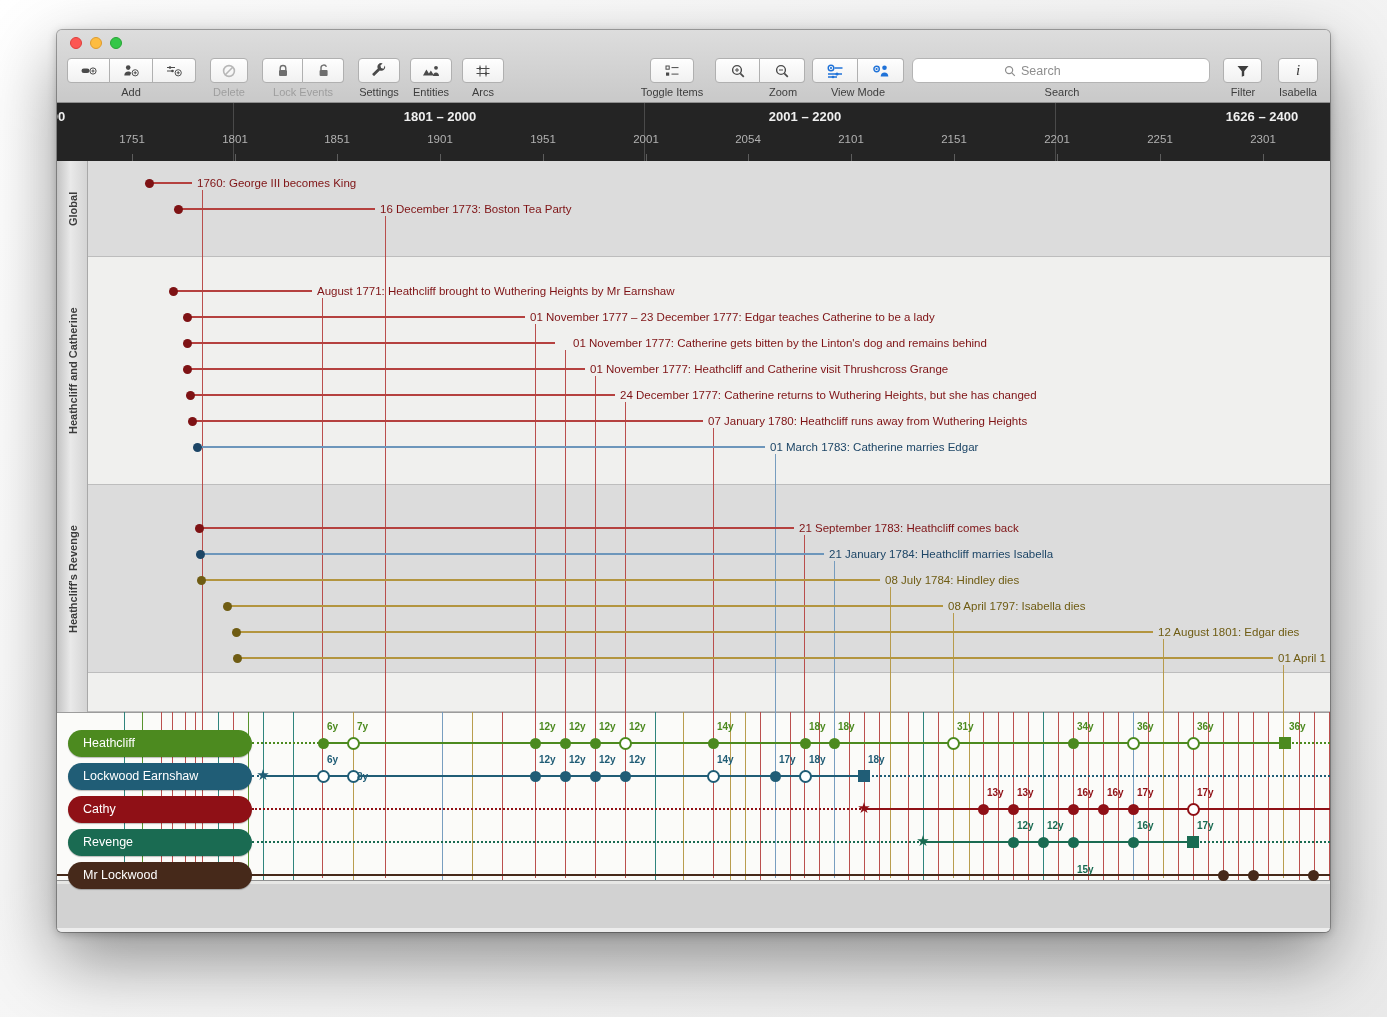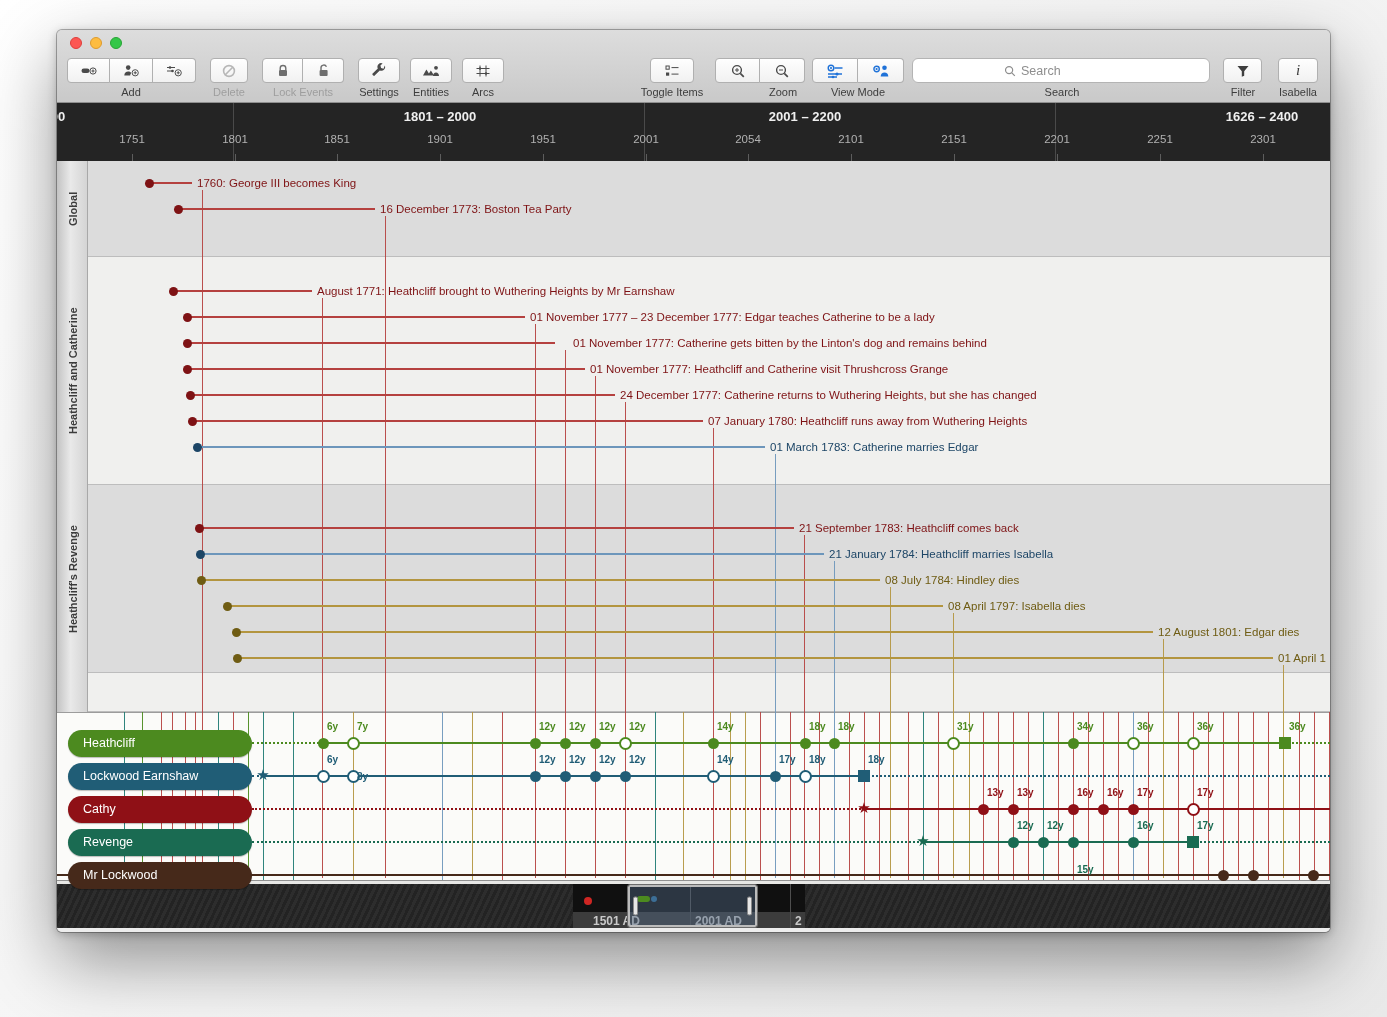--- a/index.html
+++ b/index.html
@@ -478,31 +478,14 @@
       <div class="mk-label" style="left: 1140px; top: 659px; color: rgb(26, 107, 82);">17y</div>
       <div class="pill" style="top: 667.5px; background: rgb(26, 107, 82);">Revenge</div>
       <div class="track-seg" style="left: 0px; top: 713px; width: 1273px; height: 0px; border-top: 2px solid rgb(70, 41, 26);"></div>
       <div class="mk" style="left: 1160.5px; top: 708.5px; width: 11px; height: 11px; border-radius: 50%; background: rgb(70, 41, 26);"></div>
       <div class="mk" style="left: 1190.5px; top: 708.5px; width: 11px; height: 11px; border-radius: 50%; background: rgb(70, 41, 26);"></div>
       <div class="mk" style="left: 1250.5px; top: 708.5px; width: 11px; height: 11px; border-radius: 50%; background: rgb(70, 41, 26);"></div>
       <div class="pill" style="top: 700.5px; background: rgb(70, 41, 26);">Mr Lockwood</div>
     </div>
 
   <div id="nav-gap"></div>
-  <div id="navigator">
-    <div id="nav-smooth" style="left: 516px; width: 232px;"></div>
-    <div id="nav-band" style="left: 516px; width: 232px;"></div>
-
-  <div class="nav-tick" style="left: 633px;"></div>
-      <div class="nav-tick" style="left: 733px;"></div>
-      <div class="nav-label" style="left: 536px;">1501 AD</div>
-      <div class="nav-label" style="left: 638px;">2001 AD</div>
-      <div class="nav-label" style="left: 738px;">2</div>
-      <div id="nav-reddot" style="left: 527px; top: 13px;"></div>
-      <div id="nav-viewport" style="left: 571px; width: 129px;">
-      <div id="nav-mini-green"></div>
-      <div id="nav-mini-blue"></div>
-      <div class="nav-handle" style="left:3px"></div>
-      <div class="nav-handle" style="right:3px"></div>
-    </div>
-    </div>
   <div id="win-bottom"></div>
 </div>
 
 </body></html>

